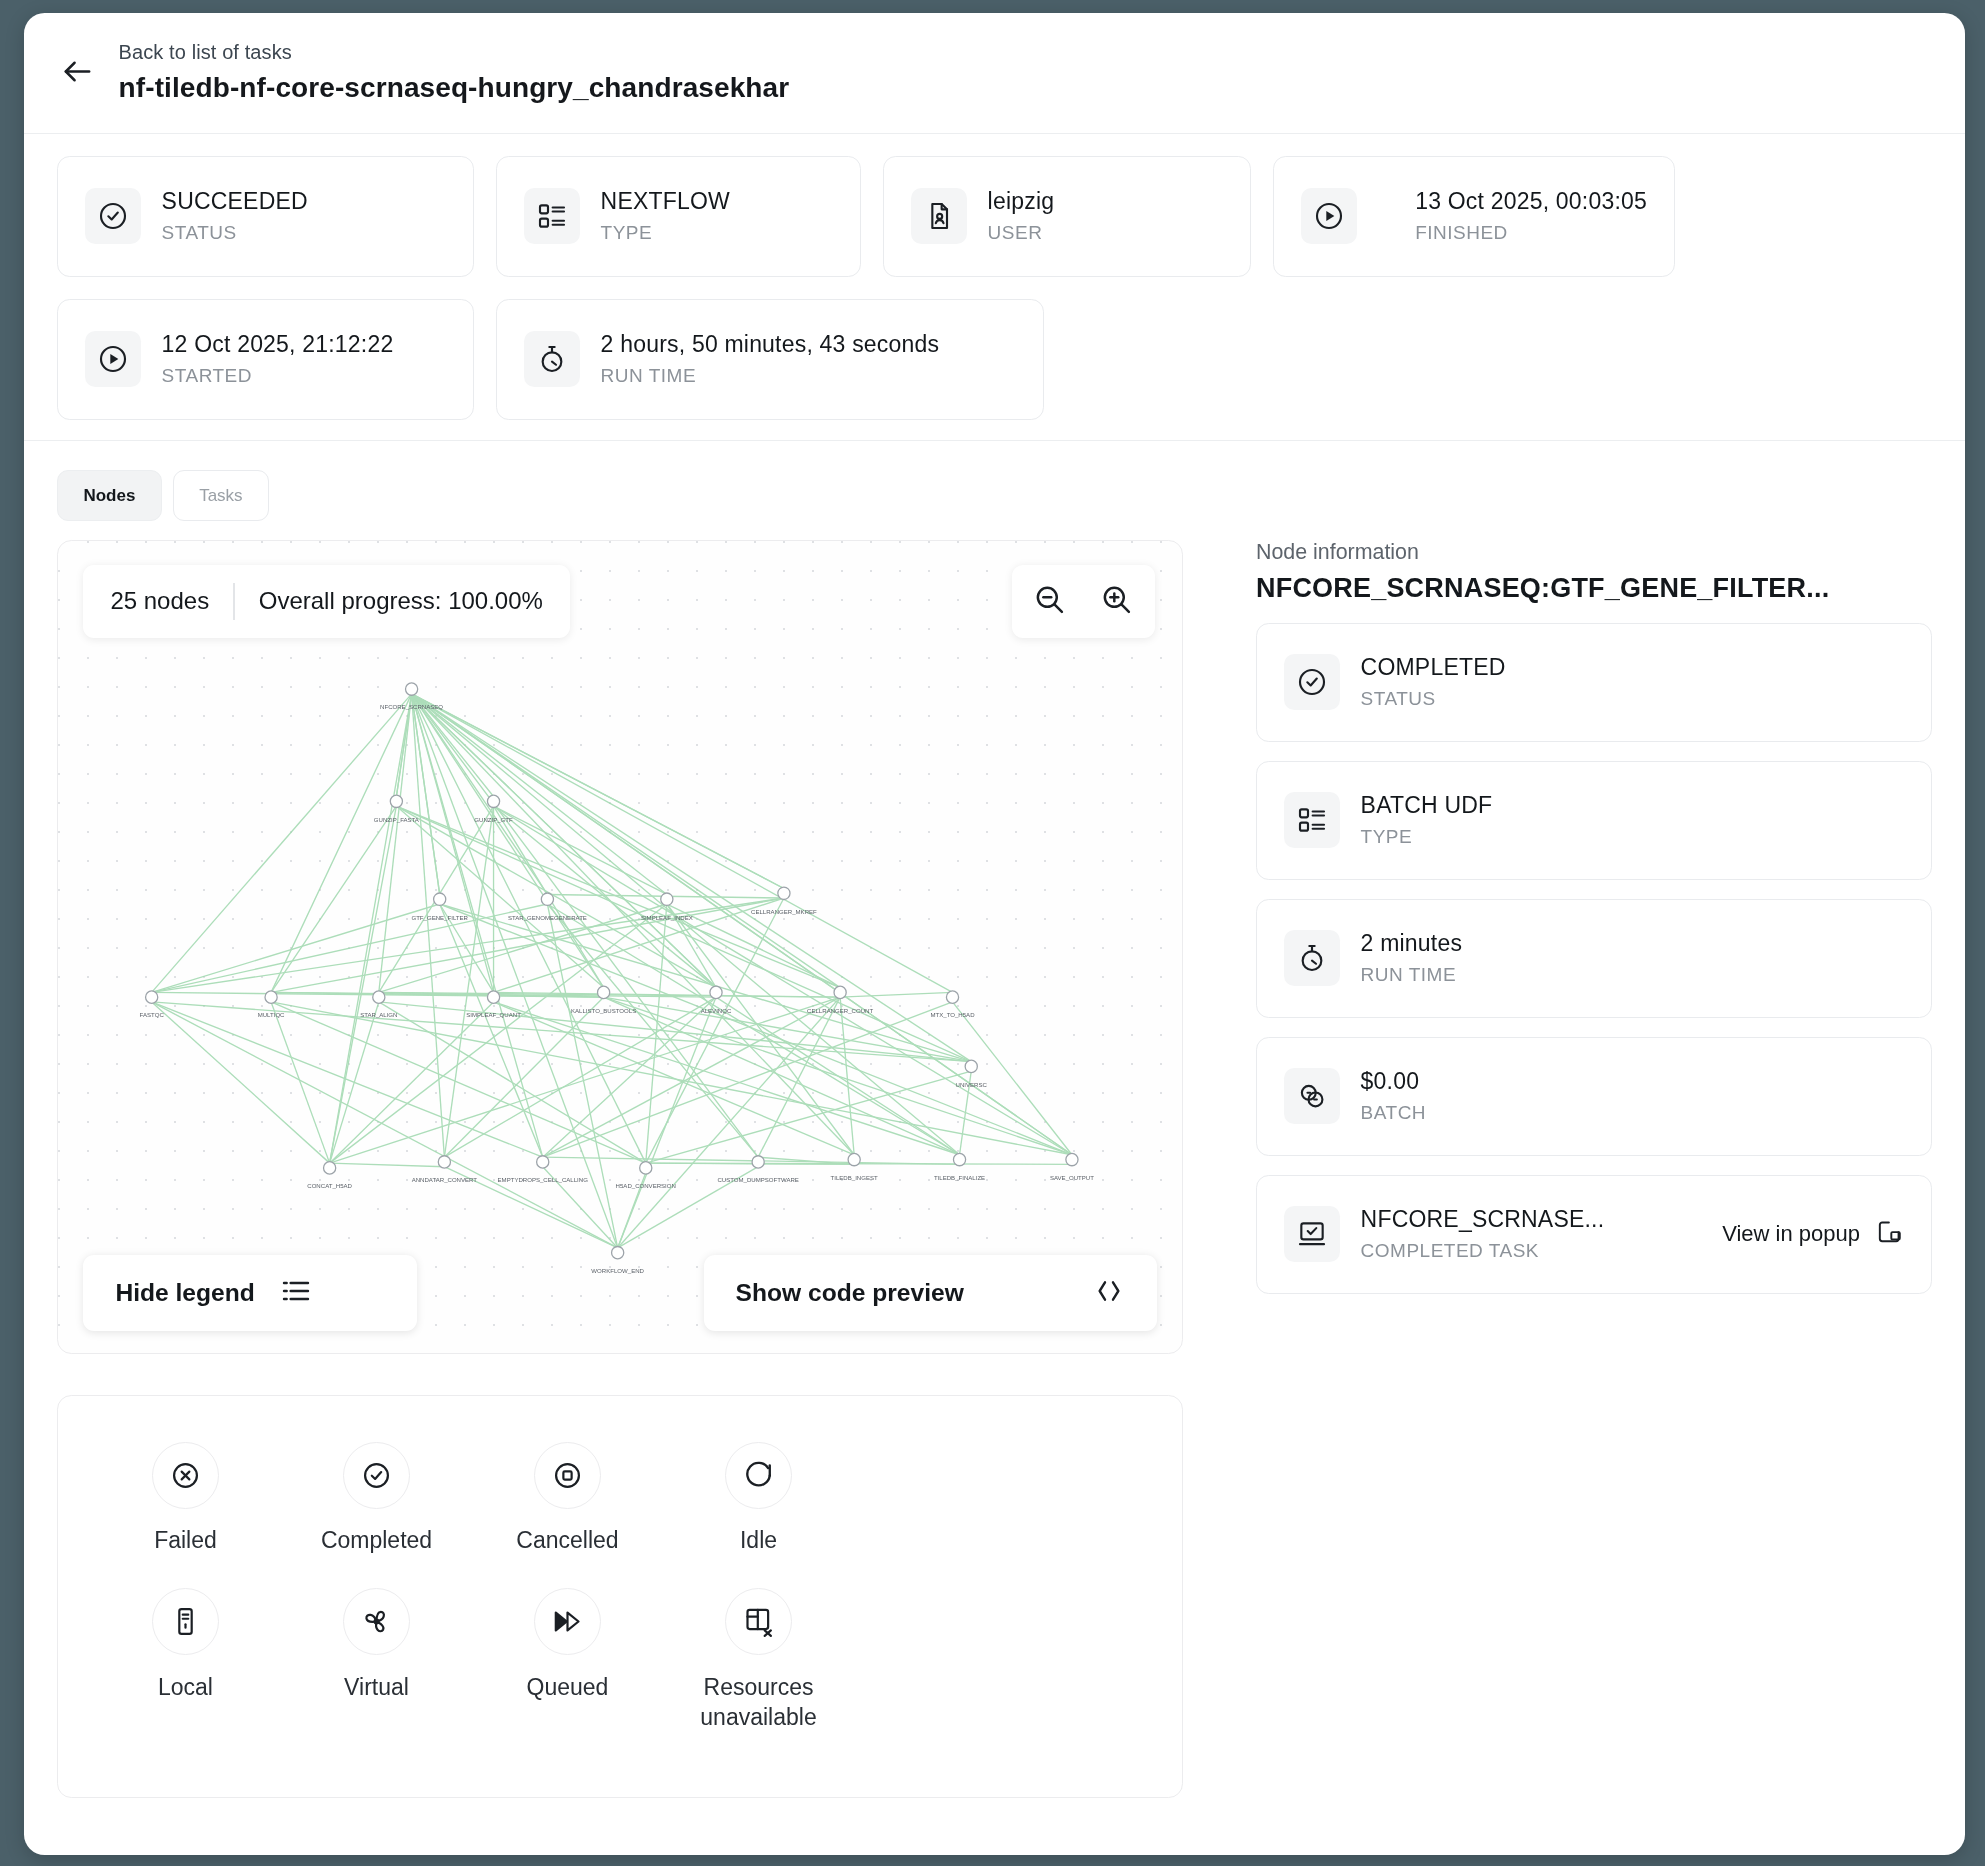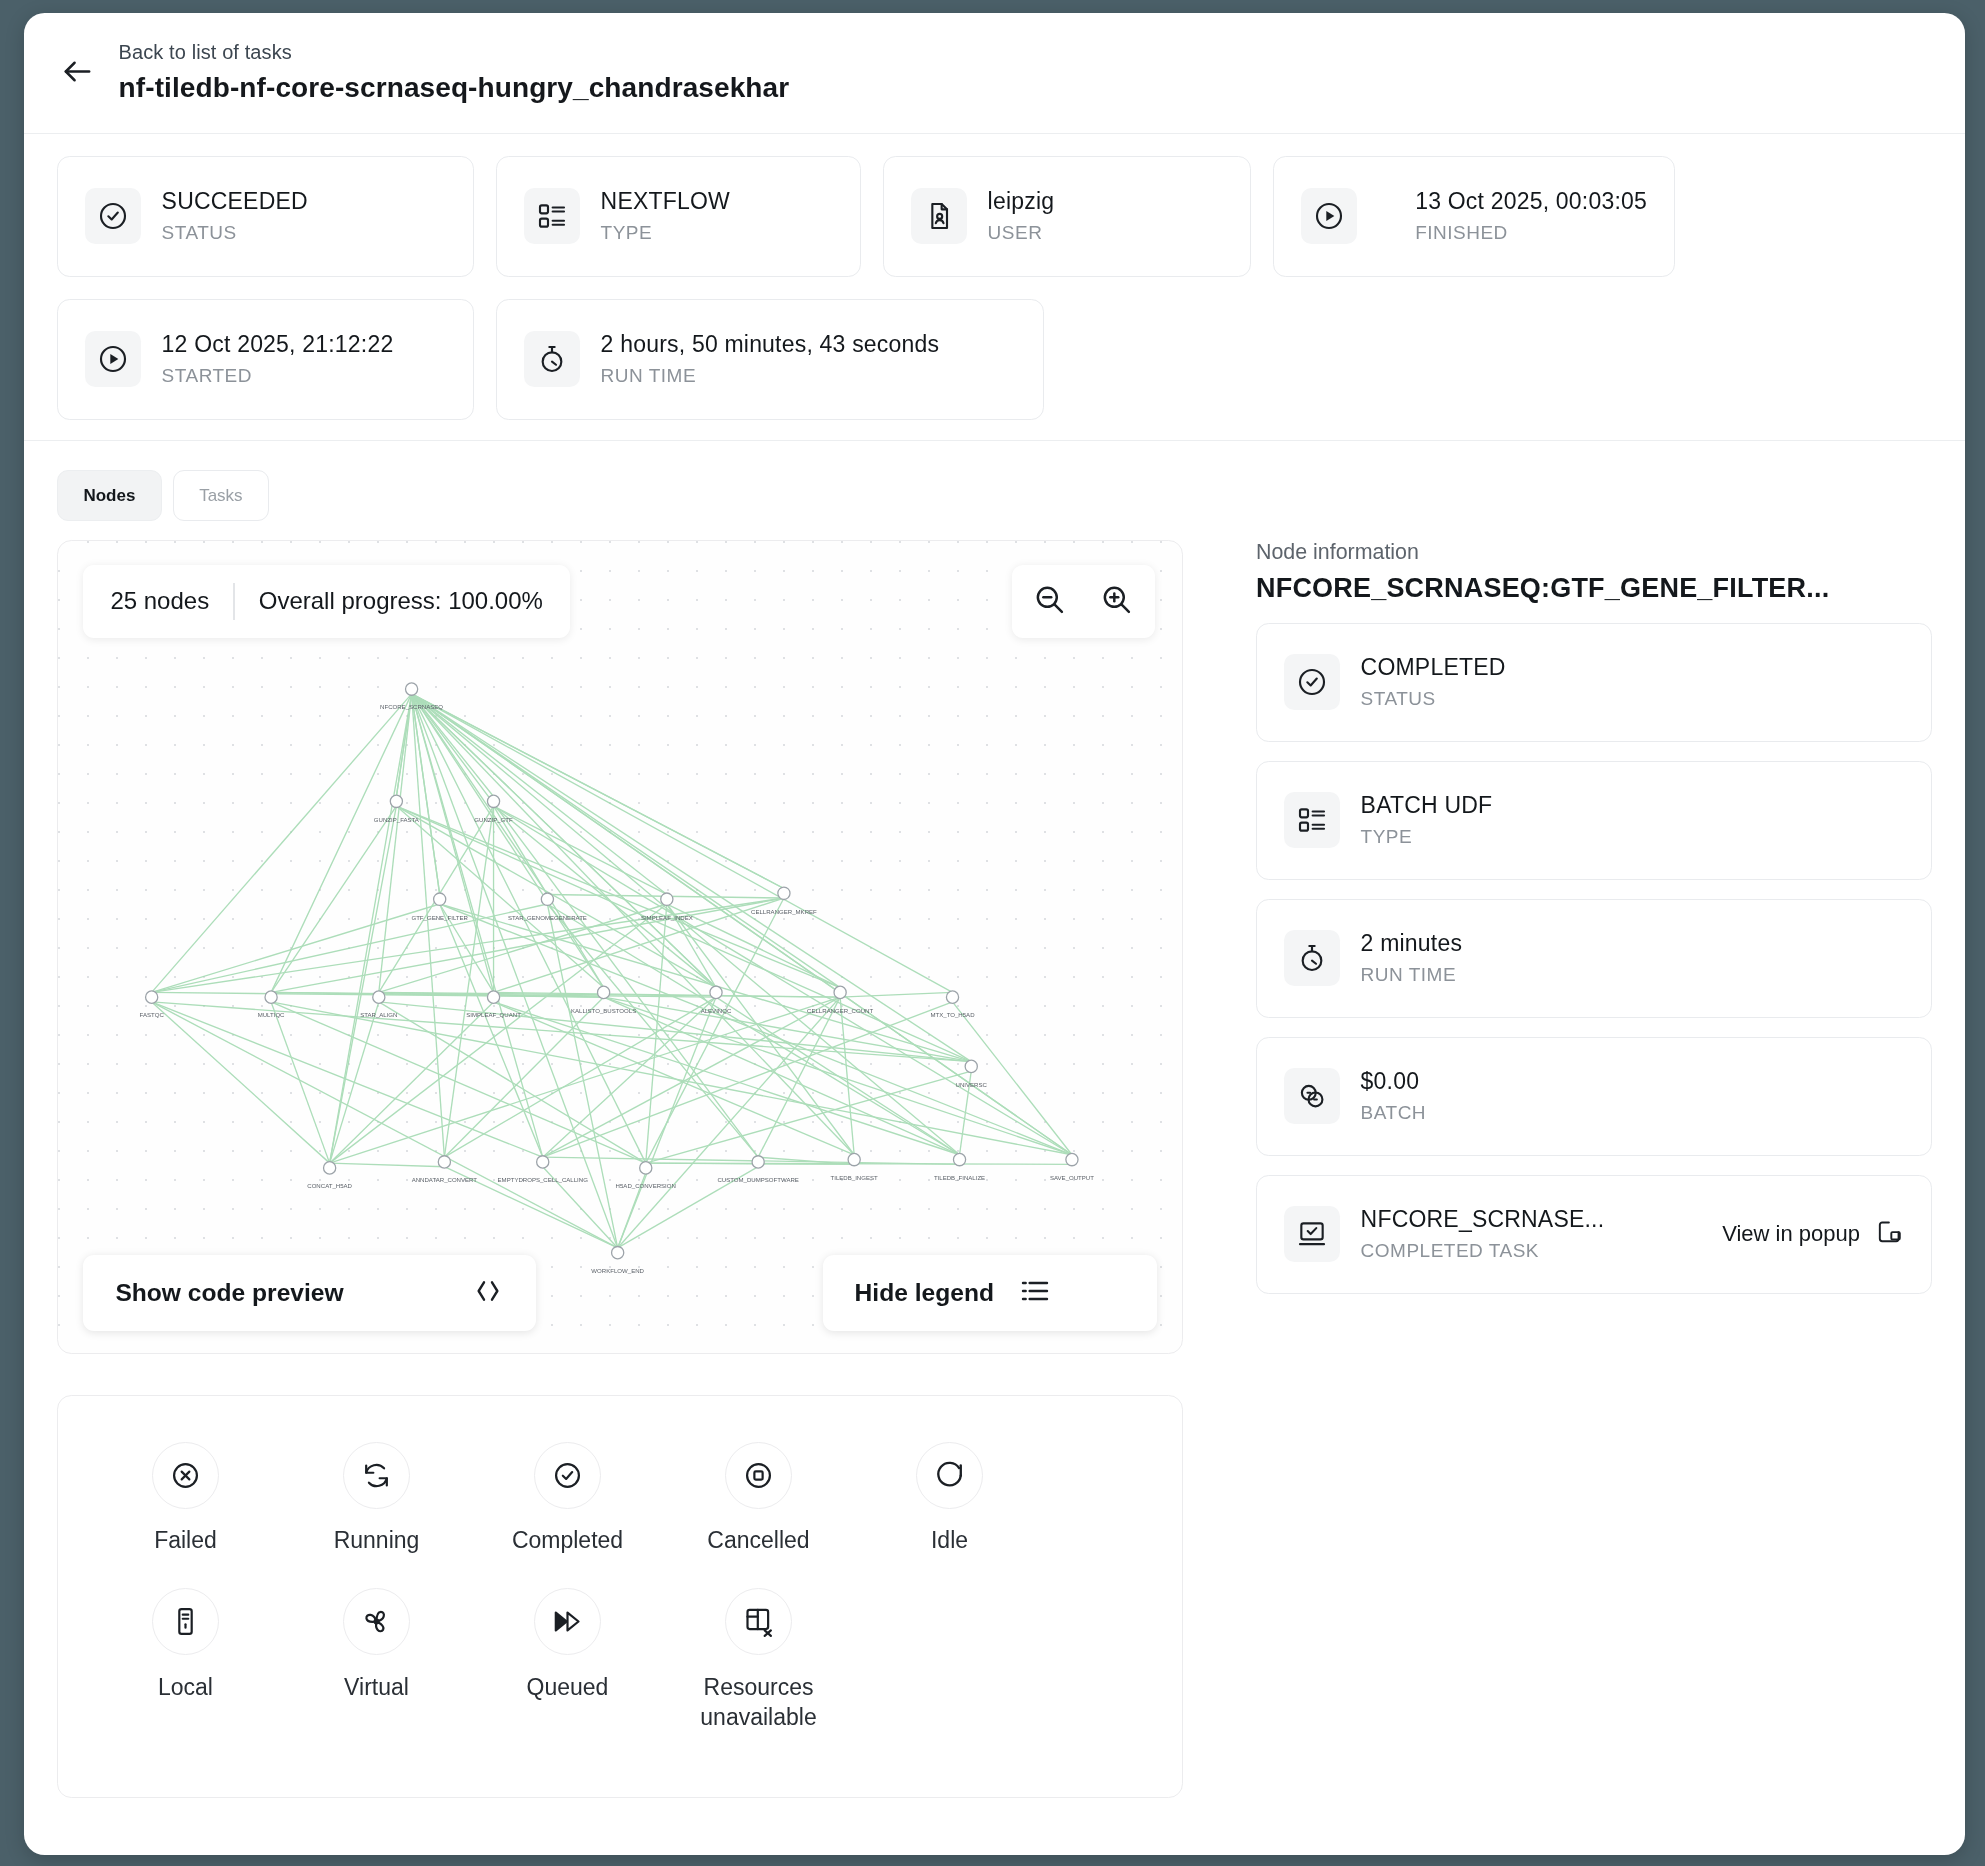--- a/index.html
+++ b/index.html
@@ -590,70 +590,59 @@
                 <text x="780" y="457" text-anchor="middle" font-size="5.2" fill="#5b6168" font-family="&quot;Liberation Sans&quot;, sans-serif">UNIVERSC</text>
               </g>
               <g>
                 <circle cx="478" cy="596" r="5.2" fill="#ffffff" stroke="#9ca3a9" stroke-width="1.1"></circle>
                 <text x="478" y="613" text-anchor="middle" font-size="5.2" fill="#5b6168" font-family="&quot;Liberation Sans&quot;, sans-serif">WORKFLOW_END</text>
               </g>
             </g>
         </svg>
 
         <div class="graph-actions">
-          <div class="gbtn right">
-            <span class="lbl">Show code preview</span>
-            <span>
-              <svg viewBox="0 0 24 24" fill="none" stroke="#1b1f24" stroke-width="1.8" stroke-linecap="round" stroke-linejoin="round">
-                <polyline points="9,5.5 5,12 9,18.5"></polyline>
-                <polyline points="15,5.5 19,12 15,18.5"></polyline>
-              </svg>
-            </span>
-          </div>
           <div class="gbtn left">
             <span class="lbl">Hide legend</span>
             <span>
               <svg viewBox="0 0 24 24" fill="none" stroke="#1b1f24" stroke-width="1.8" stroke-linecap="round">
                 <line x1="3" y1="6" x2="5" y2="6"></line>
                   <line x1="8" y1="6" x2="21" y2="6"></line>
                 <line x1="3" y1="12" x2="5" y2="12"></line>
                   <line x1="8" y1="12" x2="21" y2="12"></line>
                 <line x1="3" y1="18" x2="5" y2="18"></line>
                   <line x1="8" y1="18" x2="21" y2="18"></line>
               </svg>
             </span>
           </div>
+          <div class="gbtn right">
+            <span class="lbl">Show code preview</span>
+            <span>
+              <svg viewBox="0 0 24 24" fill="none" stroke="#1b1f24" stroke-width="1.8" stroke-linecap="round" stroke-linejoin="round">
+                <polyline points="9,5.5 5,12 9,18.5"></polyline>
+                <polyline points="15,5.5 19,12 15,18.5"></polyline>
+              </svg>
+            </span>
+          </div>
         </div>
       </div>
 
       <div class="legend-panel">
         <div class="legend-row r1">
 
           <div class="legend-item">
             <div class="legend-circle">
               <svg viewBox="0 0 24 24" fill="none" stroke="#1b1f24" stroke-width="1.6" stroke-linecap="round">
                 <circle cx="12" cy="12" r="8.3"></circle>
                 <line x1="9.2" y1="9.2" x2="14.8" y2="14.8"></line>
                 <line x1="14.8" y1="9.2" x2="9.2" y2="14.8"></line>
               </svg>
             </div>
             <div class="legend-label">Failed</div>
           </div>
 
-          <div class="legend-item">
-            <div class="legend-circle">
-              <svg viewBox="0 0 24 24" fill="none" stroke="#1b1f24" stroke-width="1.6" stroke-linecap="round" stroke-linejoin="round">
-                <path d="M4.5 10a7.6 7.6 0 0 1 13-3.2"></path>
-                <polyline points="4.5,4.8 4.5,10 9.7,10"></polyline>
-                <path d="M19.5 14a7.6 7.6 0 0 1-13 3.2"></path>
-                <polyline points="19.5,19.2 19.5,14 14.3,14"></polyline>
-              </svg>
-            </div>
-            <div class="legend-label">Running</div>
-          </div>
 
           <div class="legend-item">
             <div class="legend-circle">
               <svg viewBox="0 0 24 24" fill="none" stroke="#1b1f24" stroke-width="1.6" stroke-linecap="round" stroke-linejoin="round">
                 <circle cx="12" cy="12" r="8.3"></circle>
                 <polyline points="8.6,12.2 11,14.5 15.4,9.5"></polyline>
               </svg>
             </div>
             <div class="legend-label">Completed</div>
           </div>

